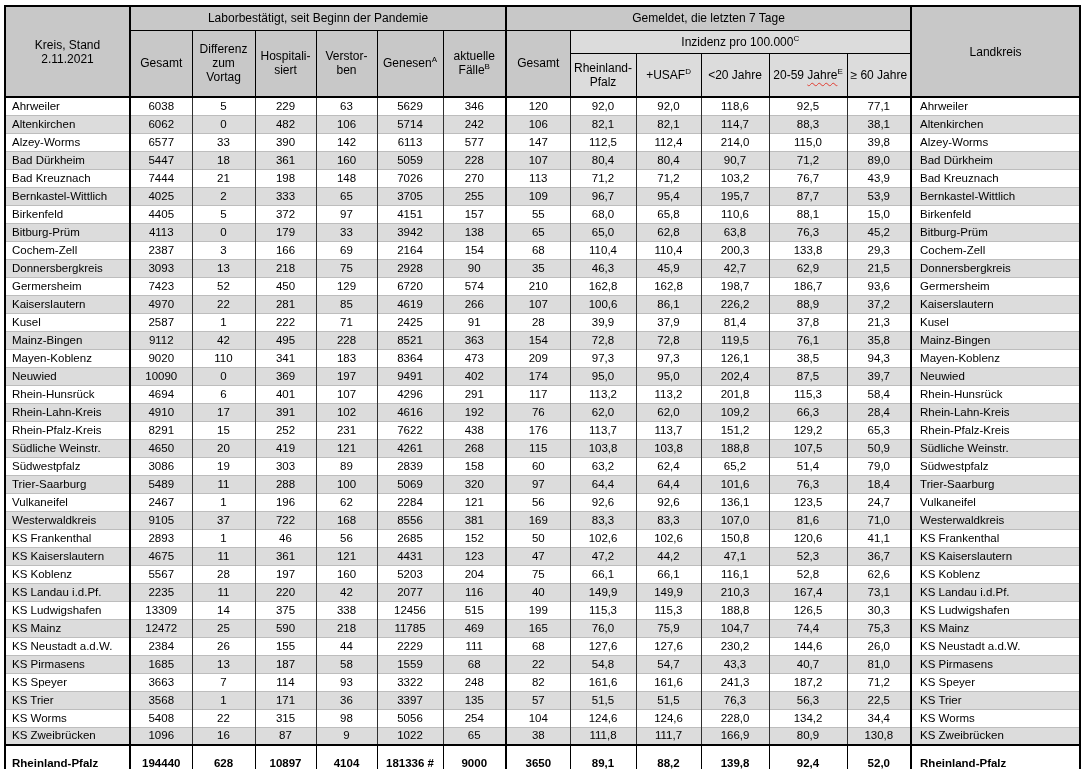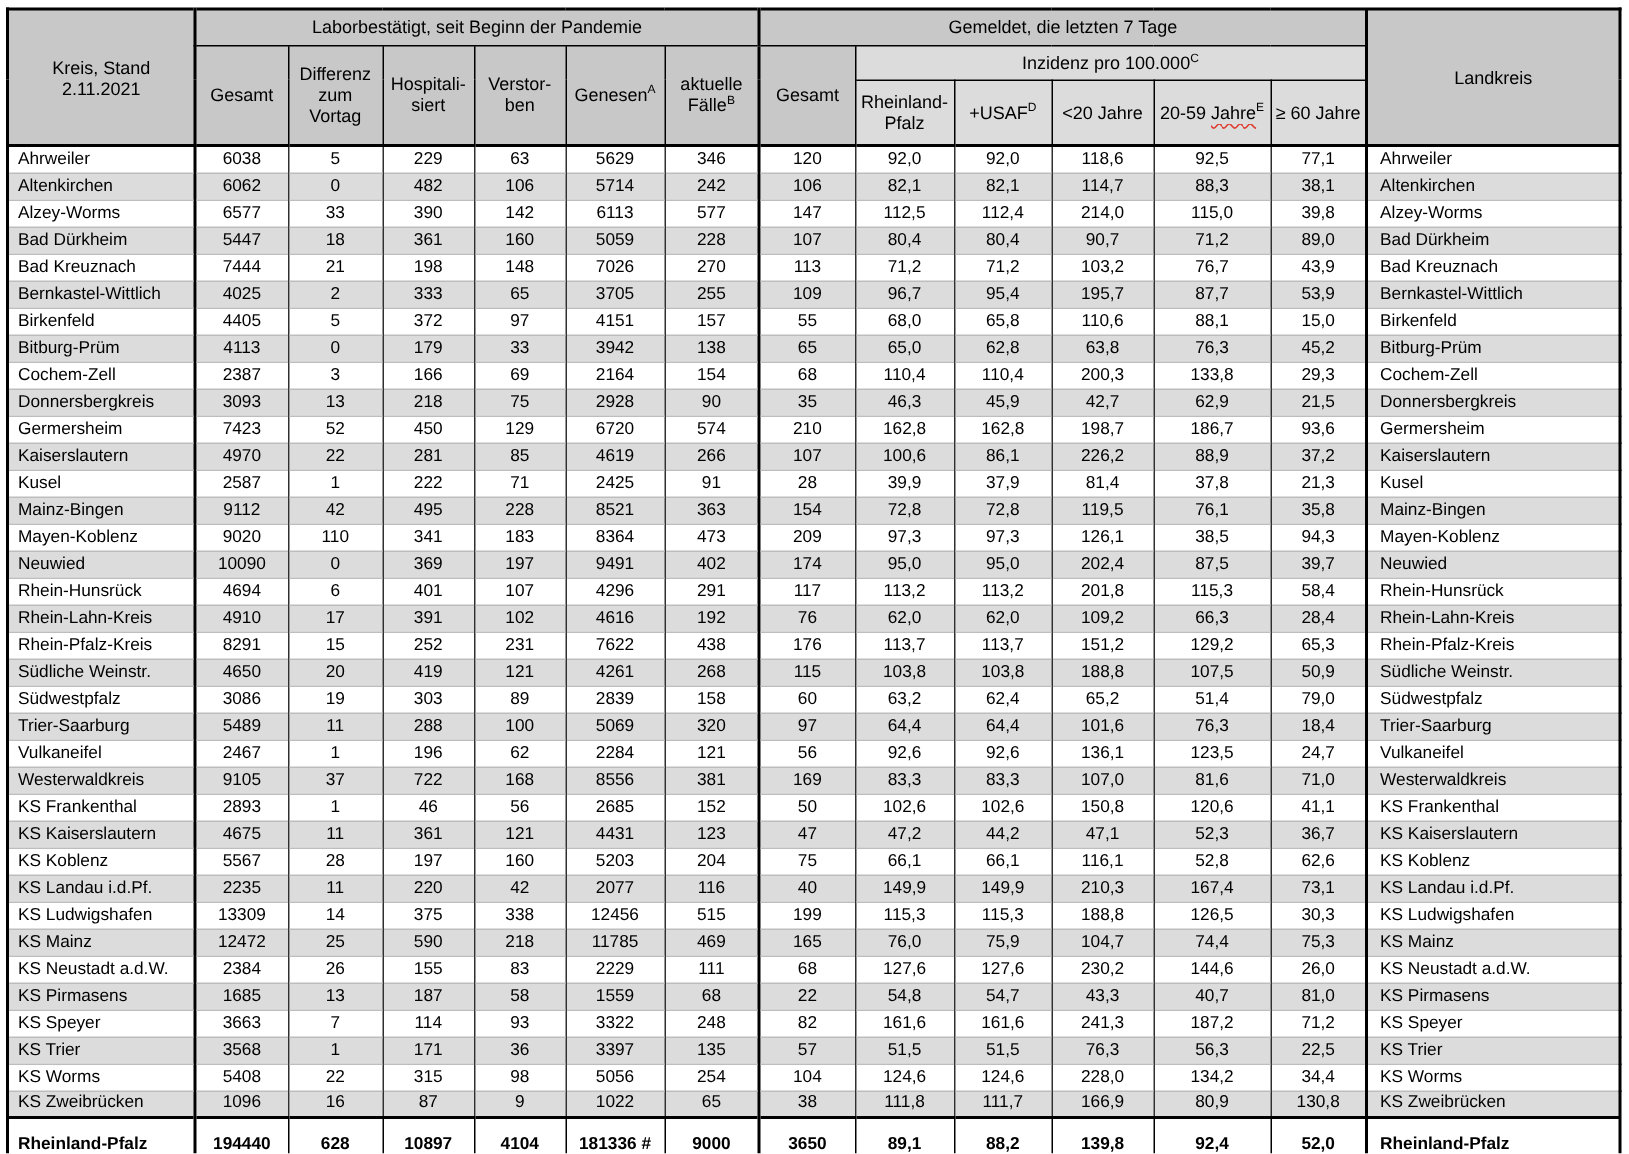--- a/index.html
+++ b/index.html
@@ -622,21 +622,21 @@
           <td>104,7</td>
           <td>74,4</td>
           <td>75,3</td>
           <td class="lk-cell sec-l">KS Mainz</td>
         </tr>
         <tr>
           <td class="name-cell sec-r">KS Neustadt a.d.W.</td>
           <td>2384</td>
           <td>26</td>
           <td>155</td>
-          <td>83</td>
+          <td>44</td>
           <td>2229</td>
           <td>111</td>
           <td class="sec-l">68</td>
           <td>127,6</td>
           <td>127,6</td>
           <td>230,2</td>
           <td>144,6</td>
           <td>26,0</td>
           <td class="lk-cell sec-l">KS Neustadt a.d.W.</td>
         </tr>

